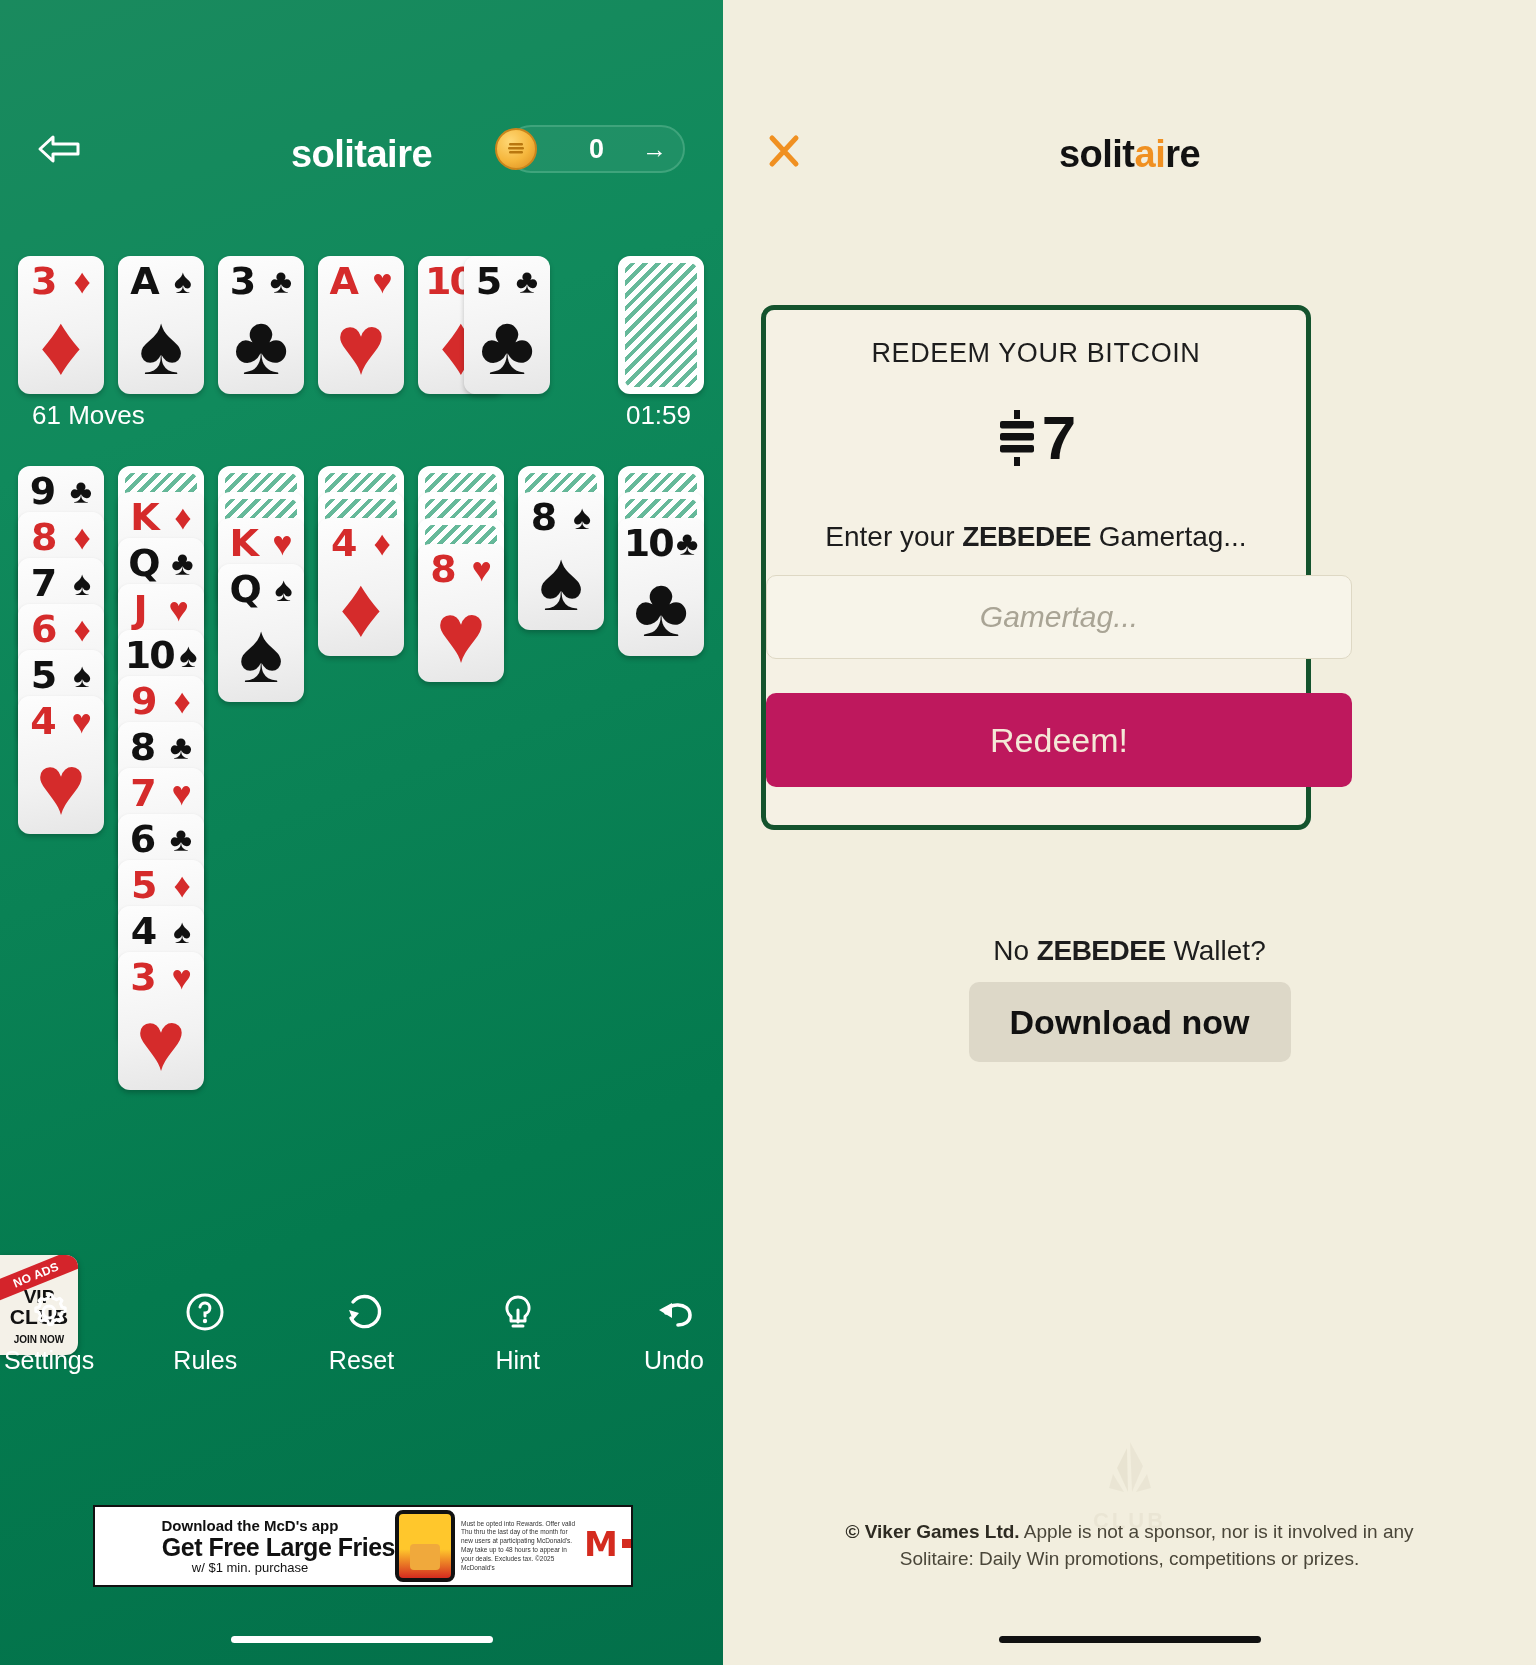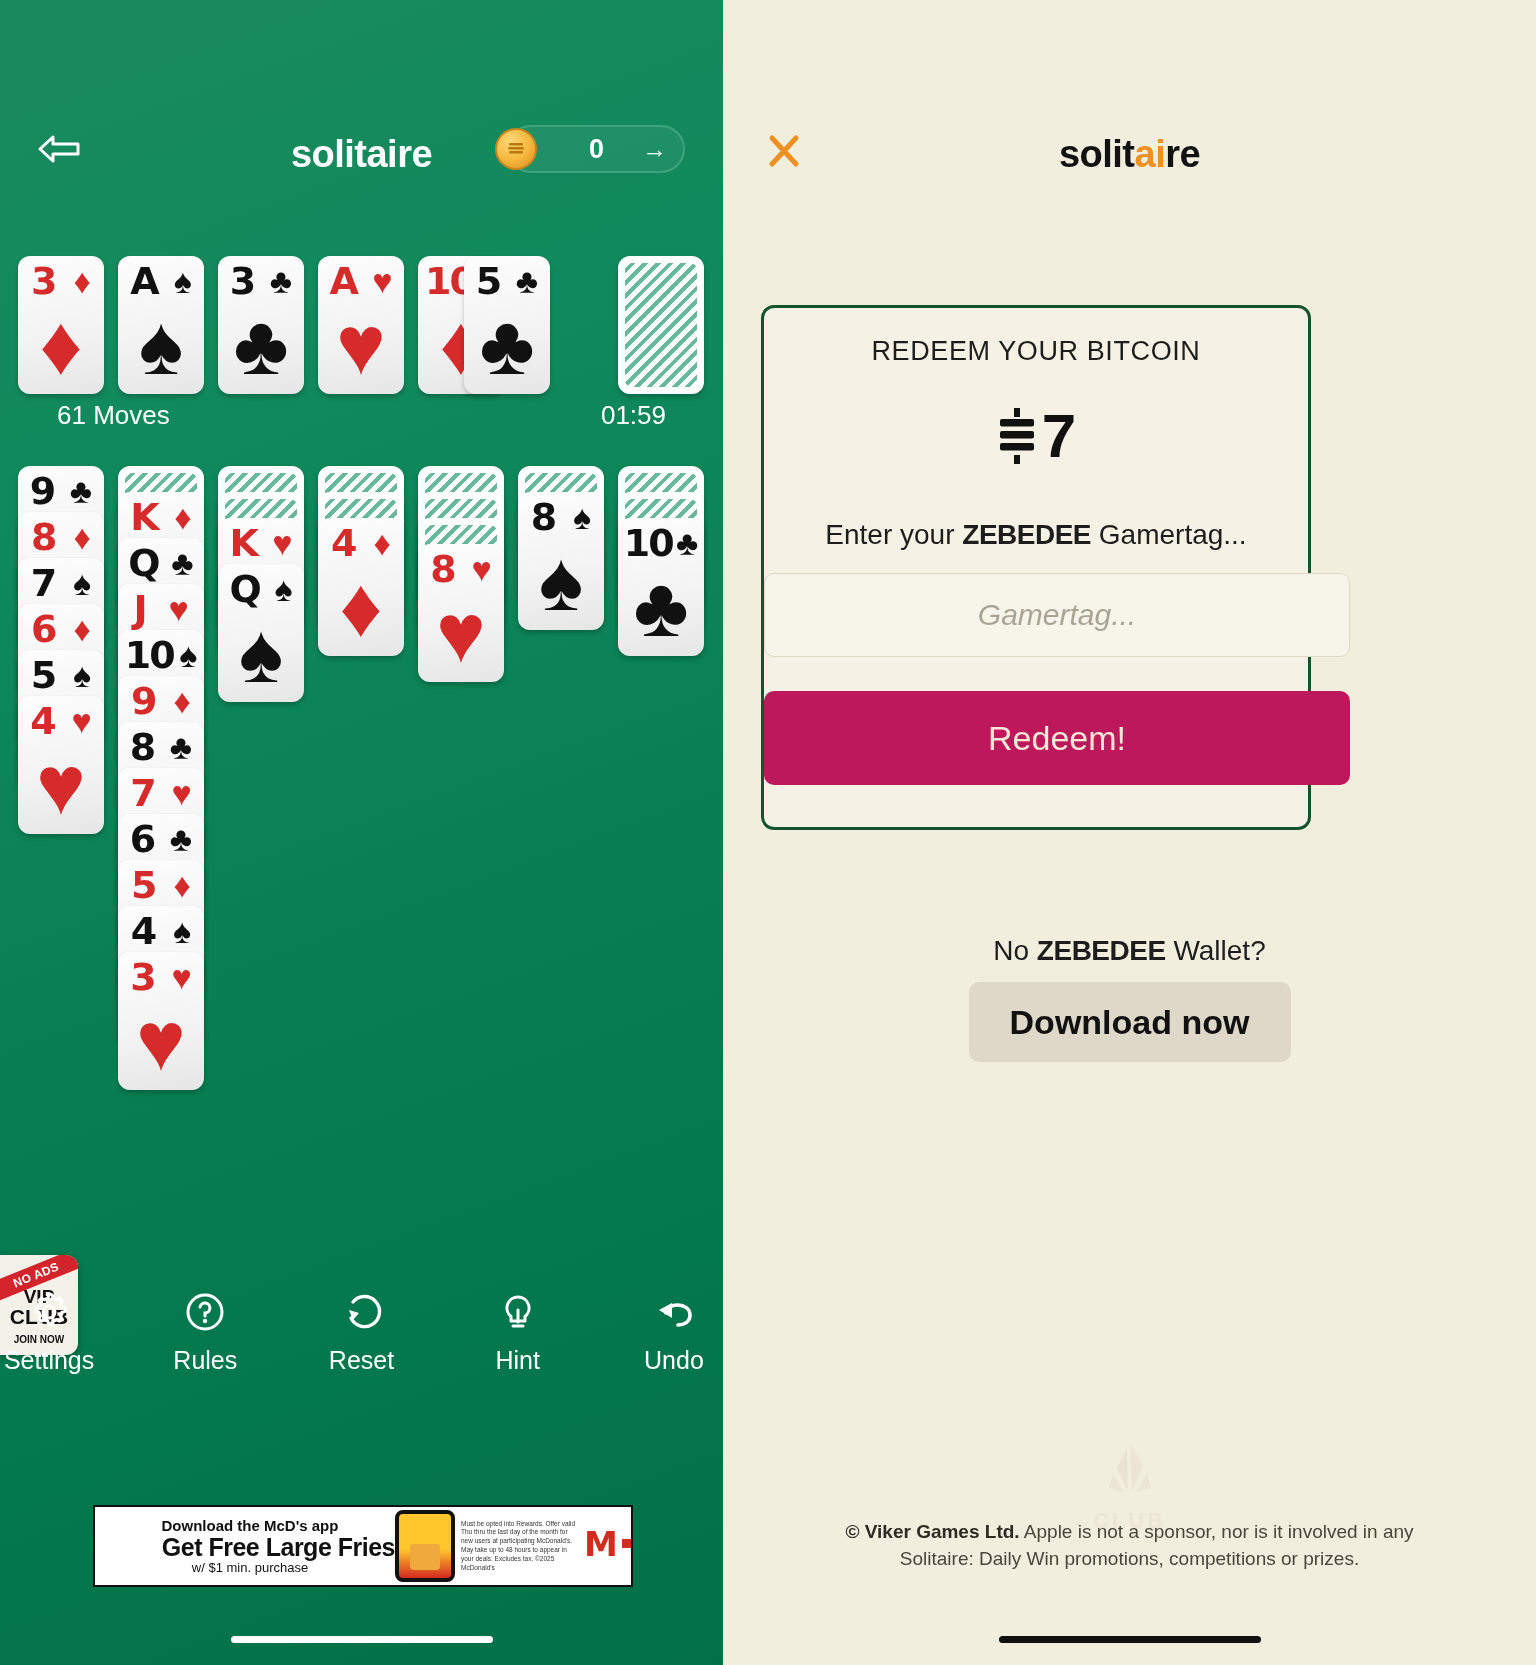--- a/index.html
+++ b/index.html
@@ -83,21 +83,21 @@
   .black { color: #111111; }
 
   .foundation-row {
     position: absolute; top: 256px; left: 18px;
     width: 690px; height: 138px;
   }
   .fcard { position: absolute; top: 0; width: 86px; height: 138px; }
 
   .stats-row {
     position: absolute; top: 400px; left: 0; width: 723px;
-    display: flex; justify-content: space-between; padding: 0 57px;
+    display: flex; justify-content: space-between; padding: 0 32px;
     color: #ffffff; font-size: 26px; font-weight: 500;
   }
 
   .tableau { position: absolute; top: 466px; left: 18px; width: 700px; }
   .col { position: absolute; top: 0; width: 86px; }
   .tcard { position: absolute; left: 0; width: 86px; height: 138px; }
 
   
   .toolbar {
     position: absolute; bottom: 290px; left: 0; width: 723px;
@@ -180,21 +180,21 @@
     font-size: 38px; font-weight: bold; color: #121212; letter-spacing: -0.5px;
   }
   .cash-logo .accent { color: #f09021; }
   .cash-heading {
     position: absolute; top: 215px; left: 56px;
     font-size: 53px; font-weight: bold; color: #121212; letter-spacing: -1px;
   }
   .cash-card {
     position: absolute; top: 305px; left: 38px;
     width: 550px; height: 525px;
-    border: 3px solid #14532d; border-radius: 13px;
+    border: 5px solid #14532d; border-radius: 13px;
     background: #f5f1e4;
   }
   .redeem-label {
     margin-top: 28px; text-align: center; font-size: 27px; color: #1d1d1d; letter-spacing: 0.6px;
   }
   .amount-row {
     margin-top: 38px; display: flex; align-items: center; justify-content: center; gap: 4px;
   }
   .sat-symbol { width: 42px; height: 56px; }
   .amount-num { font-size: 62px; font-weight: bold; color: #111; line-height: 1; }

